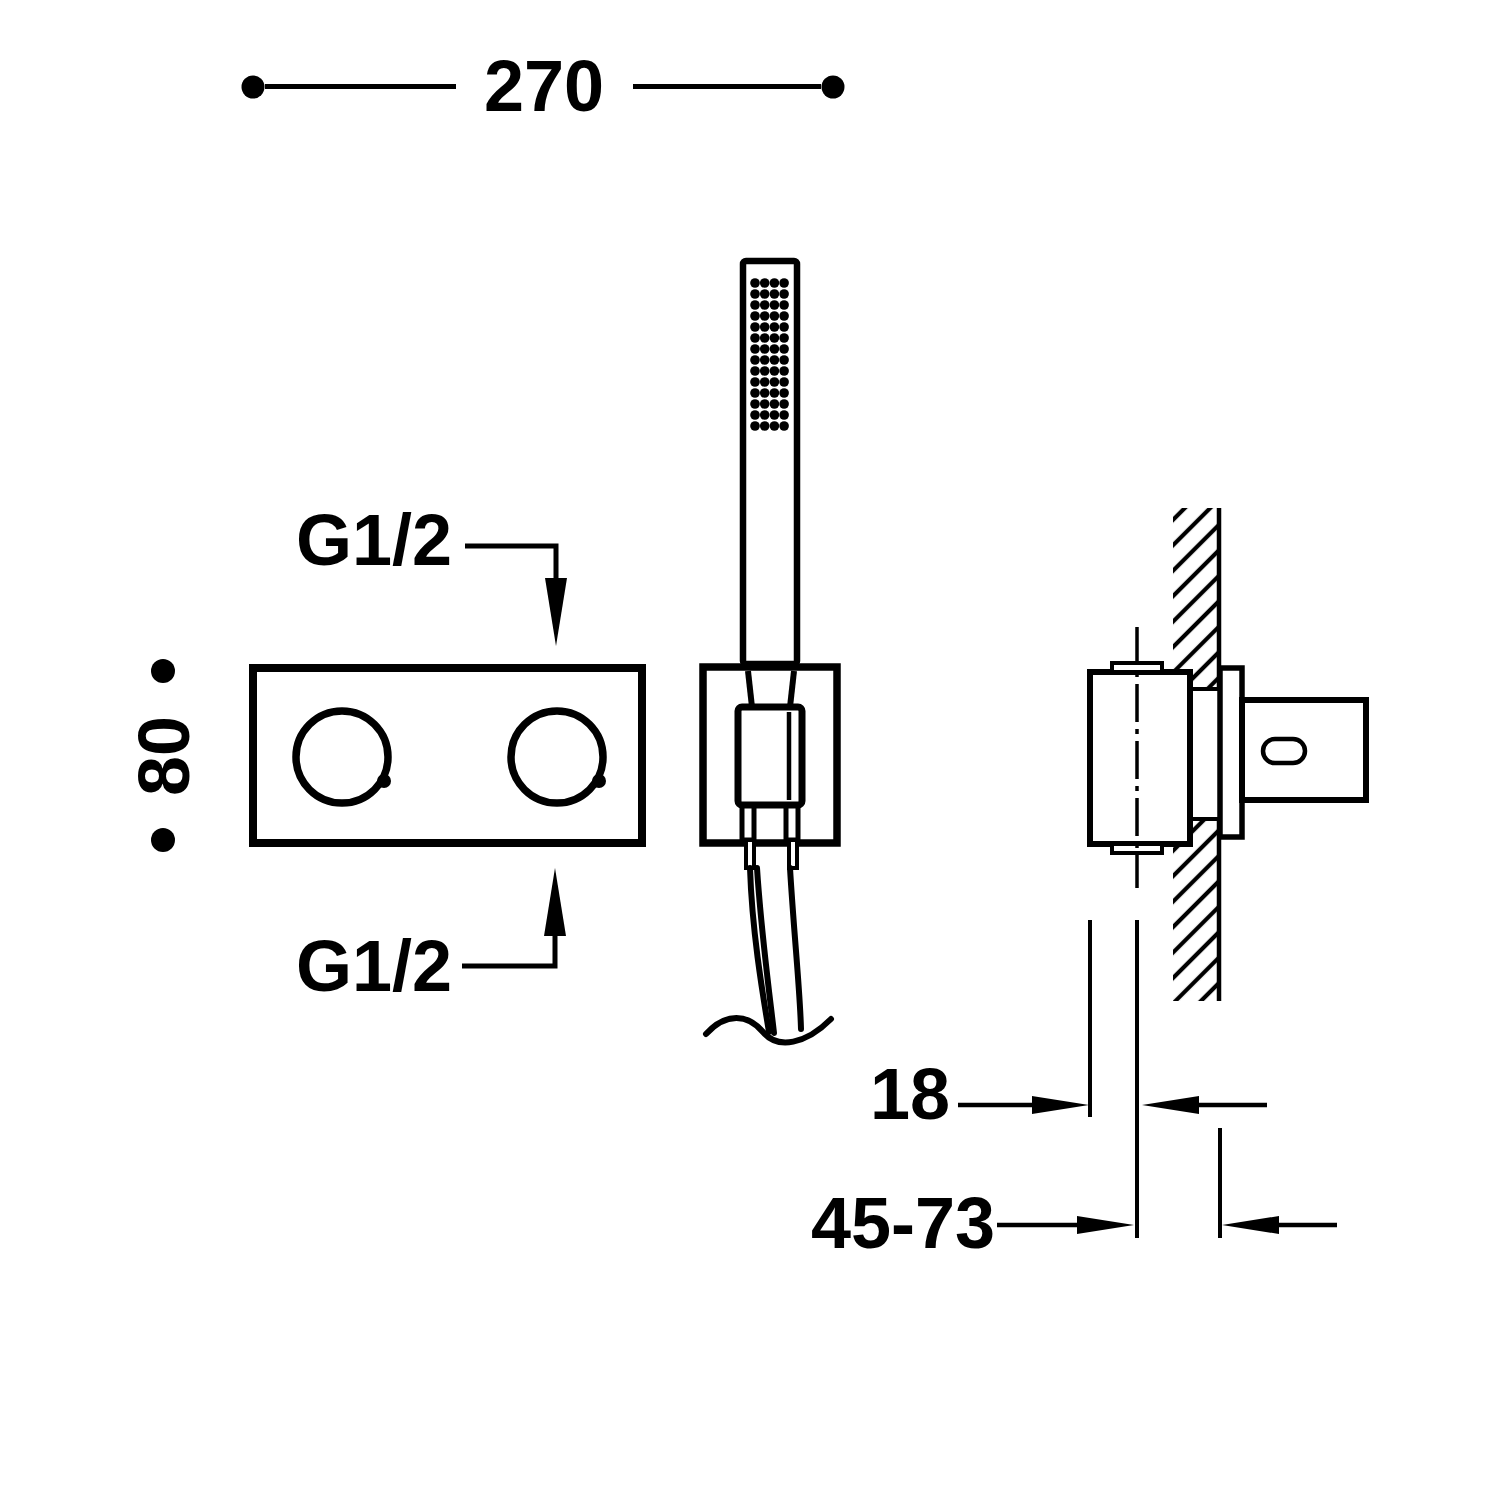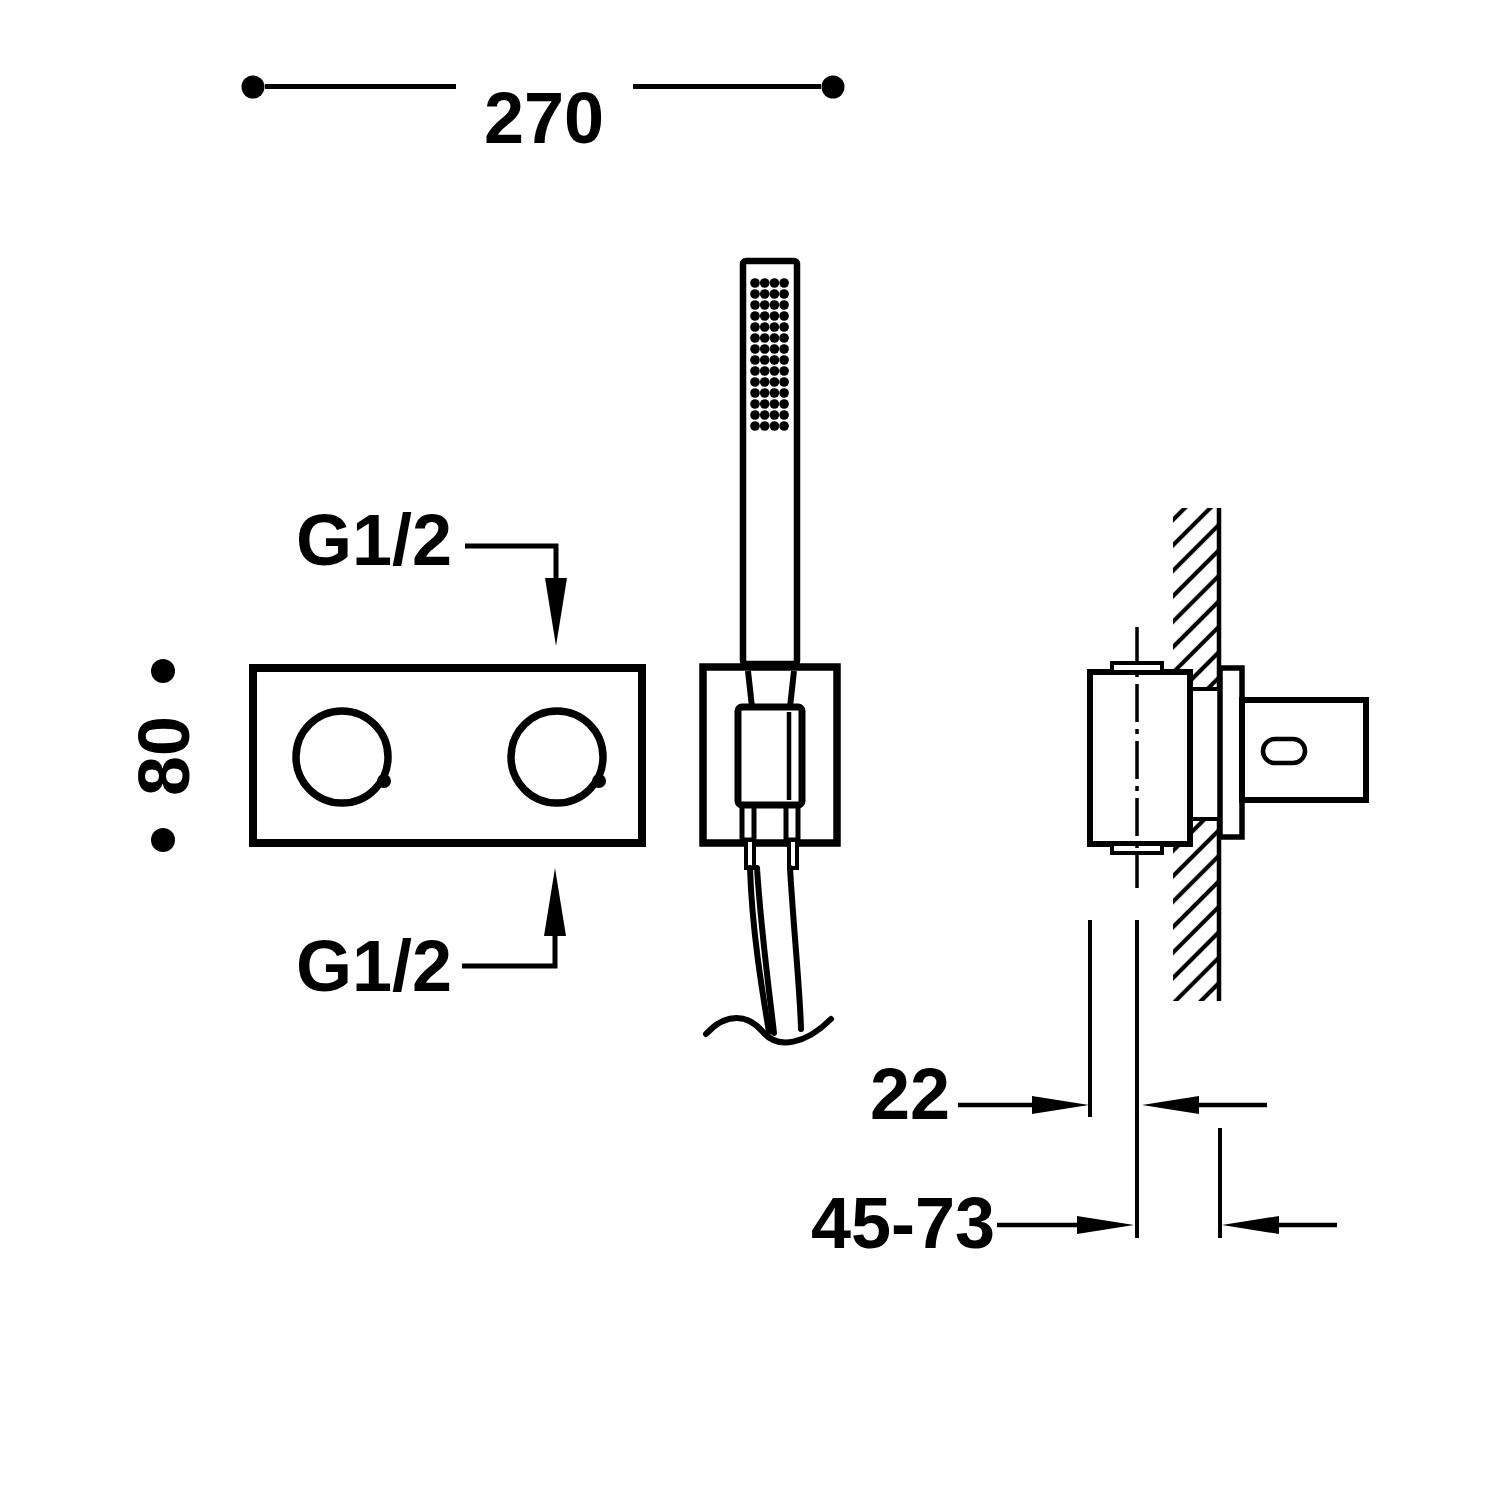--- a/index.html
+++ b/index.html
@@ -185,25 +185,25 @@
     </g>
 
     <g stroke="#000000" fill="#000000">
       <line x1="997" y1="1225" x2="1080" y2="1225" stroke-width="4.5"></line>
       <polygon points="1134,1225 1077,1216 1077,1234" stroke="none"></polygon>
       <line x1="1278" y1="1225" x2="1337" y2="1225" stroke-width="4.5"></line>
       <polygon points="1222,1225 1279,1216 1279,1234" stroke="none"></polygon>
     </g>
   </svg>
 
-  <div class="lbl" style="left:544px; top:86px;margin-top:32px;">270</div>
+  <div class="lbl" style="left:544px; top:86px;">270</div>
 
   <div class="lbl vert" style="left:164px; top:756px;">80</div>
 
   <div class="lbl" style="left:374px; top:540px;">G1/2</div>
 
   <div class="lbl" style="left:374px; top:966px;">G1/2</div>
 
-  <div class="lbl" style="left:910px; top:1094px;">22</div>
+  <div class="lbl" style="left:910px; top:1094px;">18</div>
 
   <div class="lbl" style="left:903px; top:1223px;text-align:center;">45-73</div>
 
 </div>
 
 </body></html>

